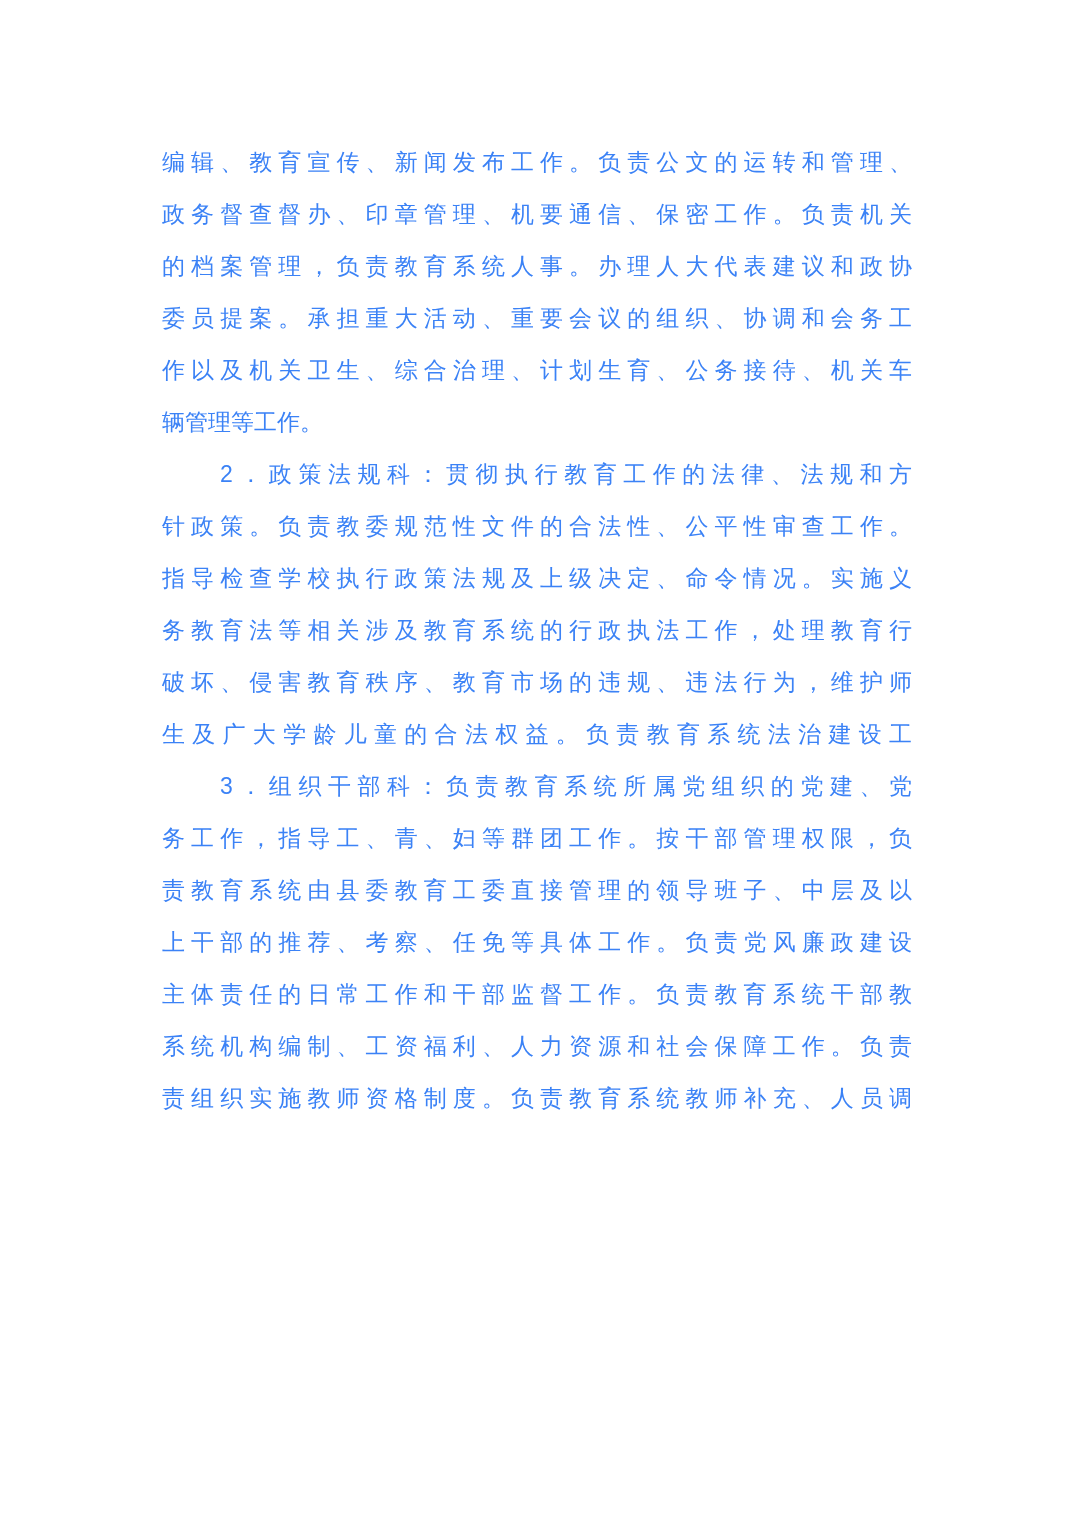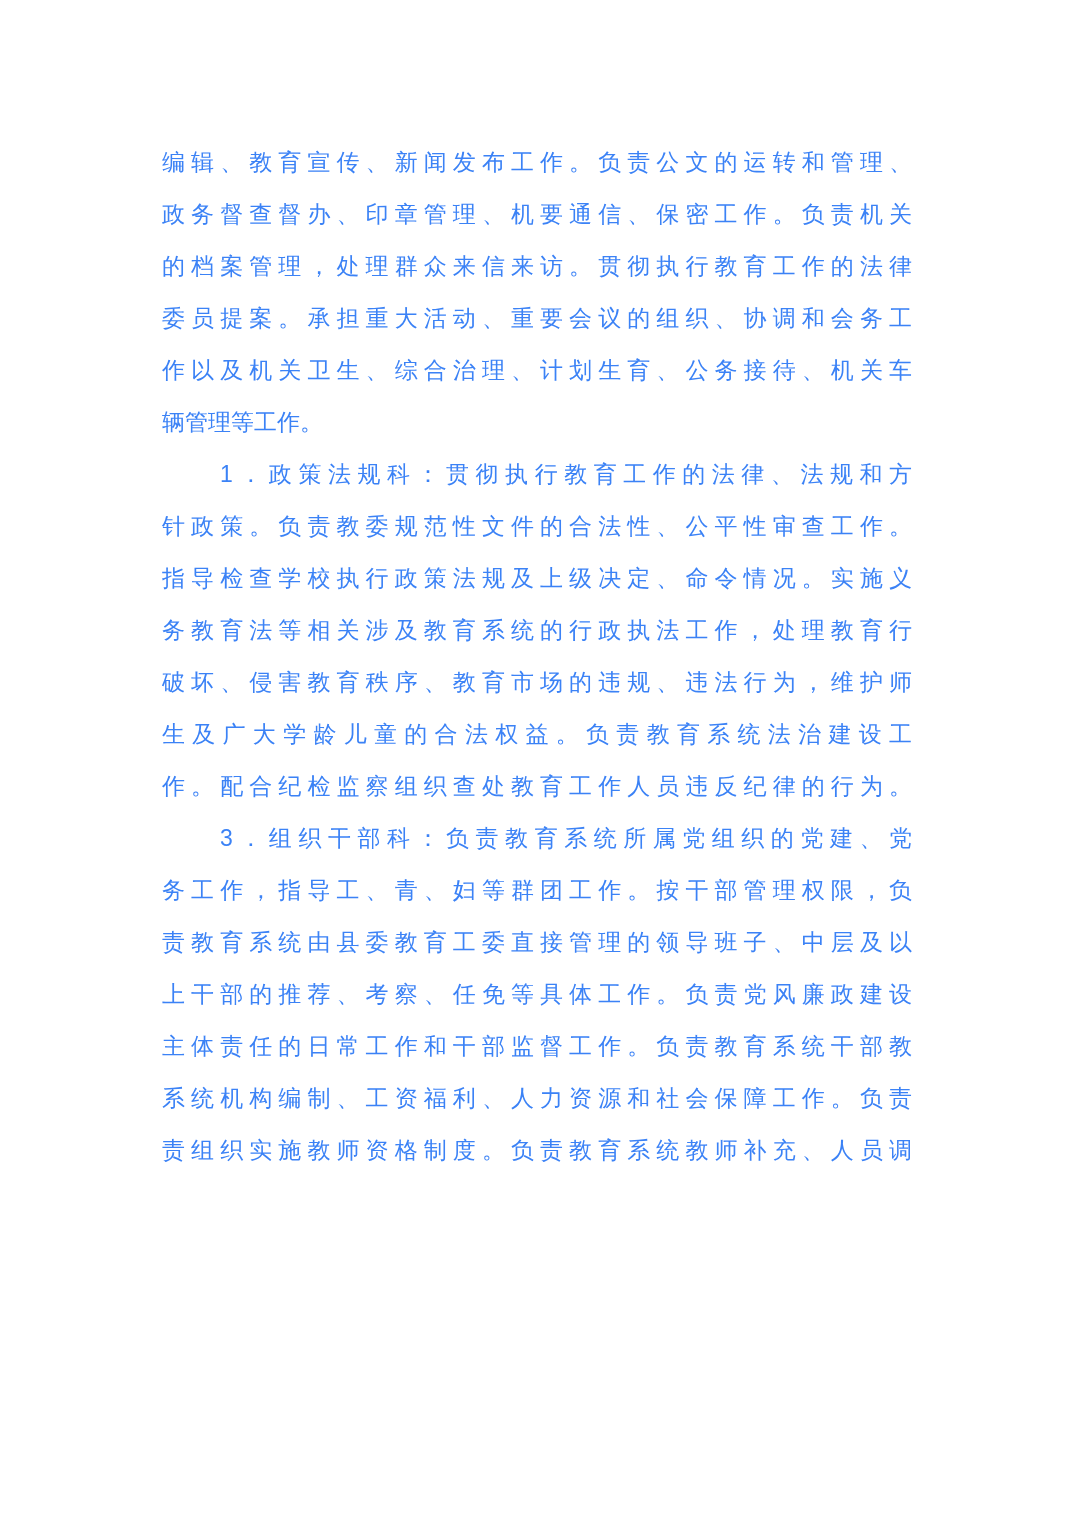--- a/index.html
+++ b/index.html
@@ -44,33 +44,32 @@
   }
 </style>
 </head>
 <body>
 
 <div class="page">
   <main>
       <div class="paragraph">
         <div class="text-line">编辑、教育宣传、新闻发布工作。负责公文的运转和管理、</div>
         <div class="text-line">政务督查督办、印章管理、机要通信、保密工作。负责机关</div>
-        <div class="text-line">的档案管理，处理群众来信来访。贯彻执行教育工作的法律</div>
+        <div class="text-line">的档案管理，负责教育系统人事。办理人大代表建议和政协</div>
         <div class="text-line">委员提案。承担重大活动、重要会议的组织、协调和会务工</div>
         <div class="text-line">作以及机关卫生、综合治理、计划生育、公务接待、机关车</div>
         <div class="text-line short">辆管理等工作。</div>
       </div>
       <div class="paragraph">
-        <div class="text-line indent">1．政策法规科：贯彻执行教育工作的法律、法规和方</div>
+        <div class="text-line indent">2．政策法规科：贯彻执行教育工作的法律、法规和方</div>
         <div class="text-line">针政策。负责教委规范性文件的合法性、公平性审查工作。</div>
         <div class="text-line">指导检查学校执行政策法规及上级决定、命令情况。实施义</div>
         <div class="text-line">务教育法等相关涉及教育系统的行政执法工作，处理教育行</div>
         <div class="text-line">破坏、侵害教育秩序、教育市场的违规、违法行为，维护师</div>
         <div class="text-line">生及广大学龄儿童的合法权益。负责教育系统法治建设工</div>
-        <div class="text-line">作。配合纪检监察组织查处教育工作人员违反纪律的行为。</div>
       </div>
       <div class="paragraph">
         <div class="text-line indent">3．组织干部科：负责教育系统所属党组织的党建、党</div>
         <div class="text-line">务工作，指导工、青、妇等群团工作。按干部管理权限，负</div>
         <div class="text-line">责教育系统由县委教育工委直接管理的领导班子、中层及以</div>
         <div class="text-line">上干部的推荐、考察、任免等具体工作。负责党风廉政建设</div>
         <div class="text-line">主体责任的日常工作和干部监督工作。负责教育系统干部教</div>
       </div>
       <div class="paragraph">
         <div class="text-line">系统机构编制、工资福利、人力资源和社会保障工作。负责</div>

